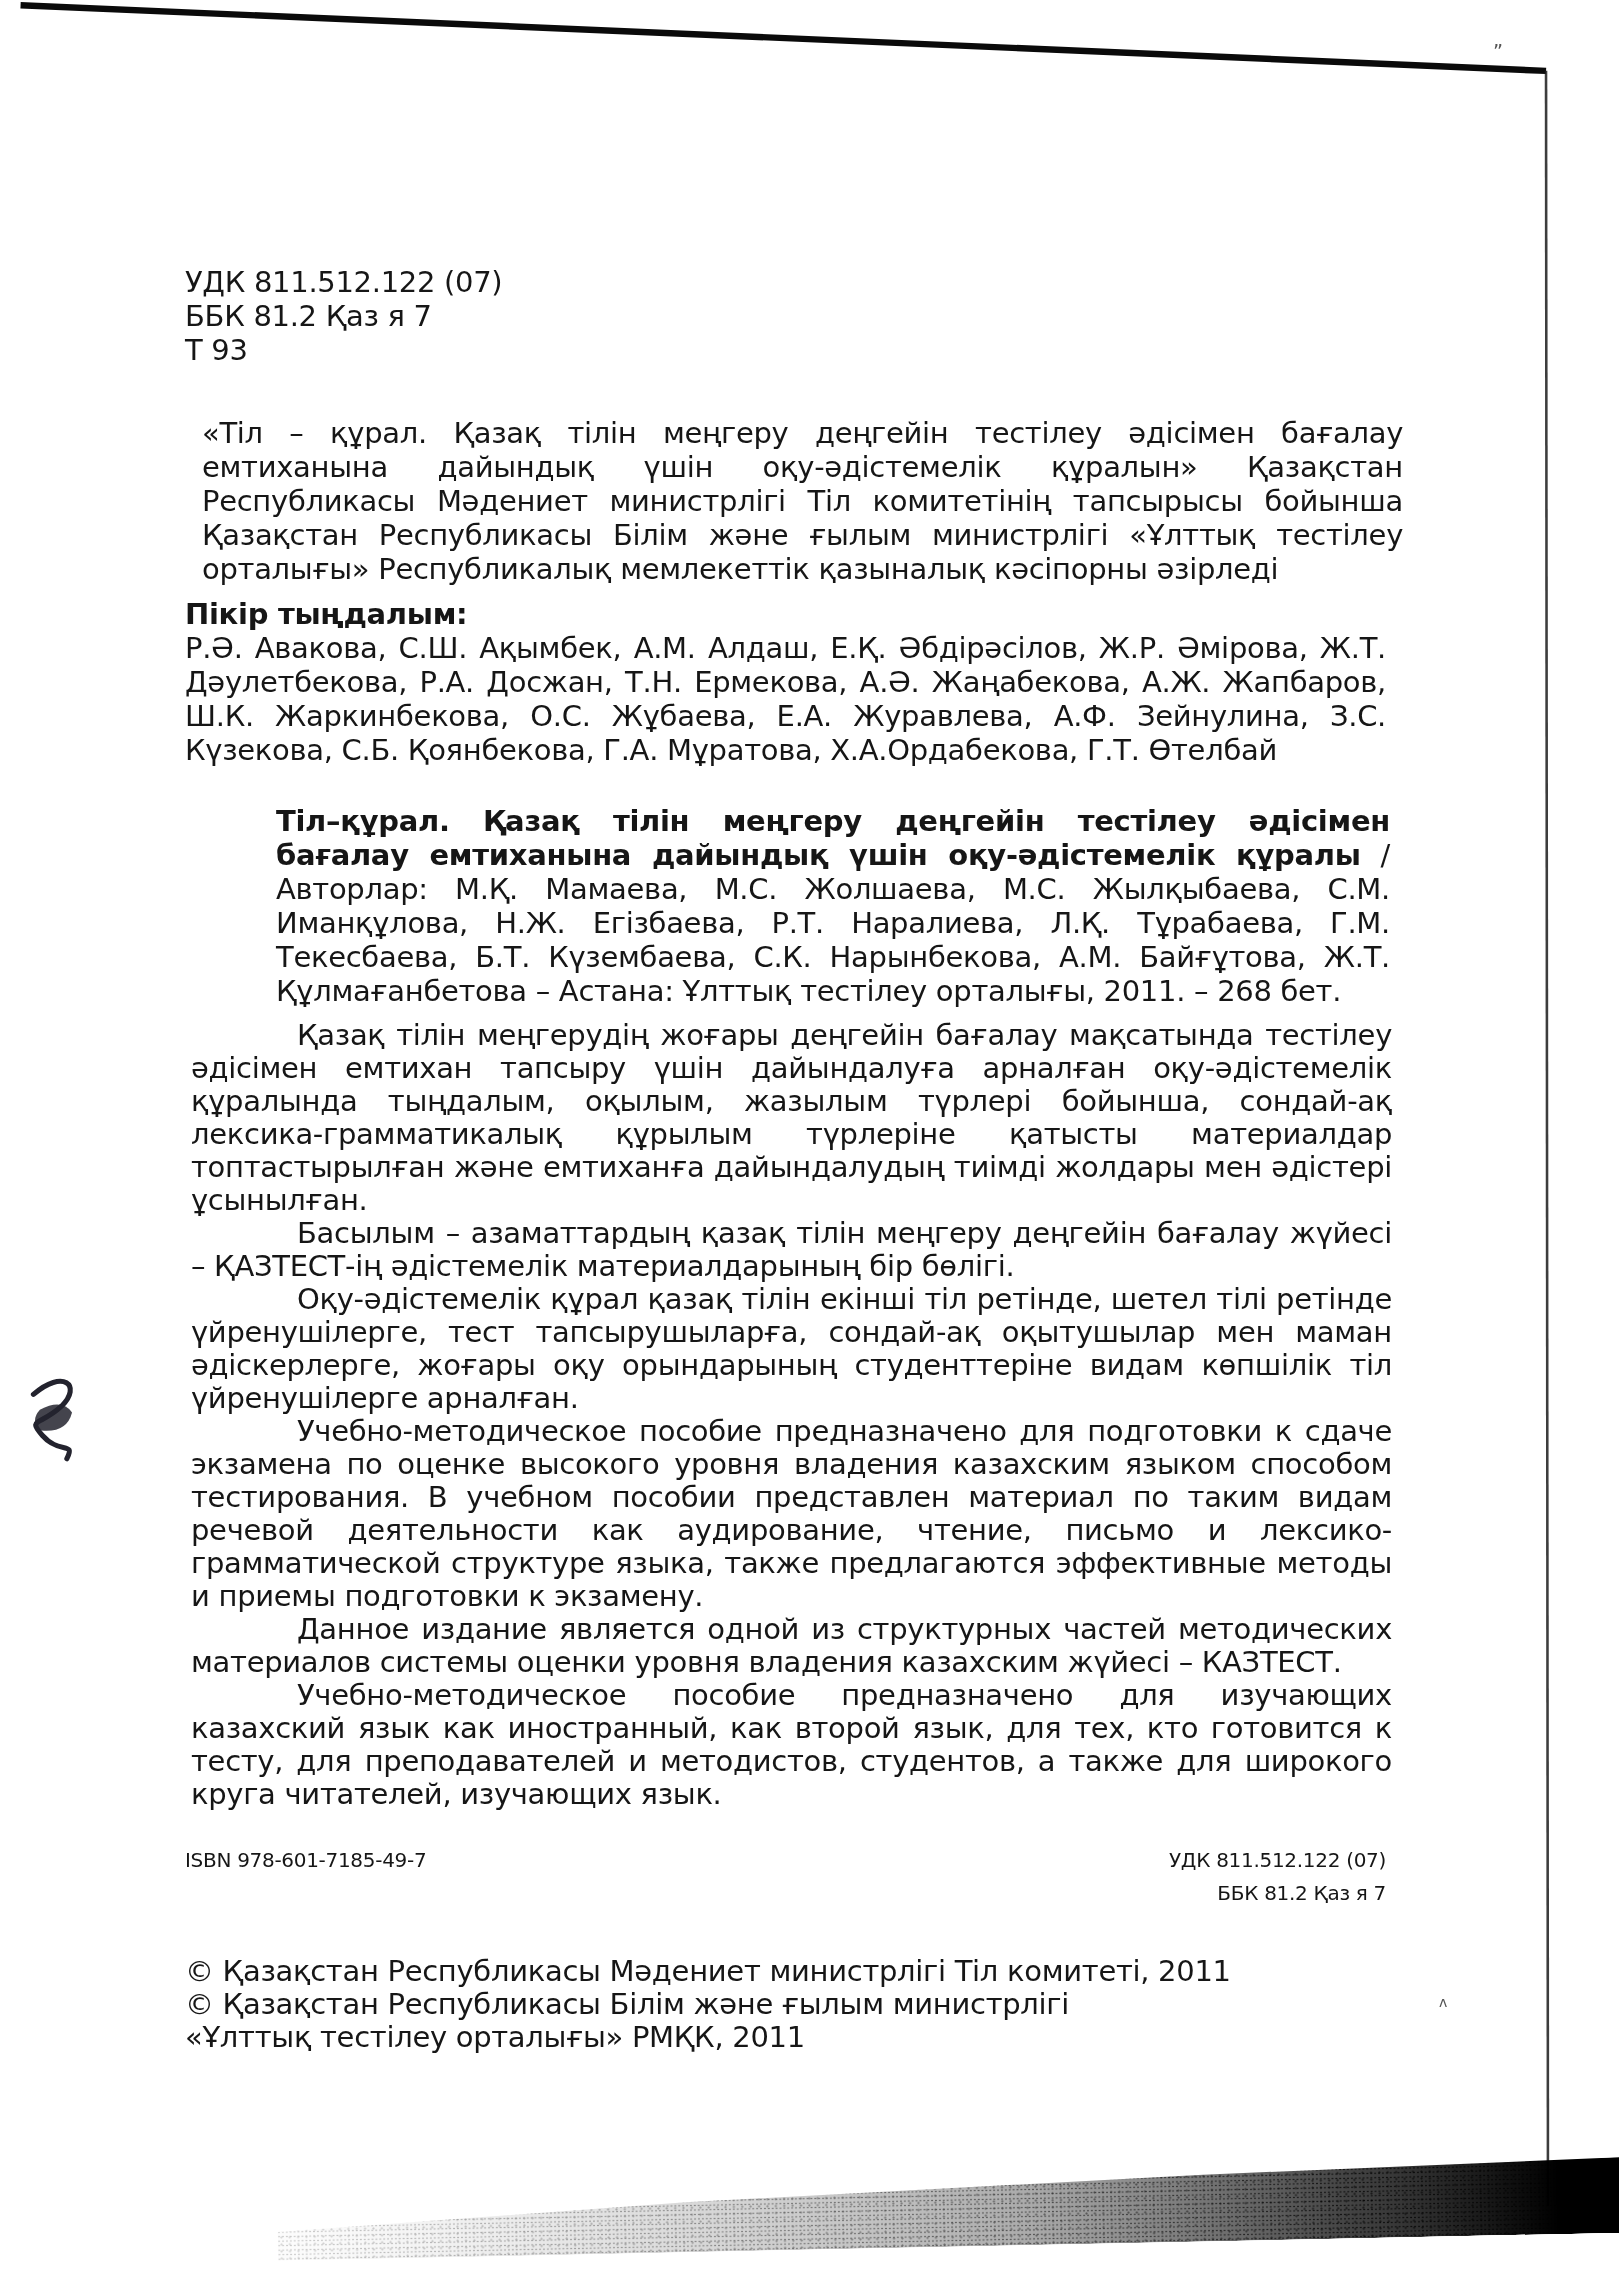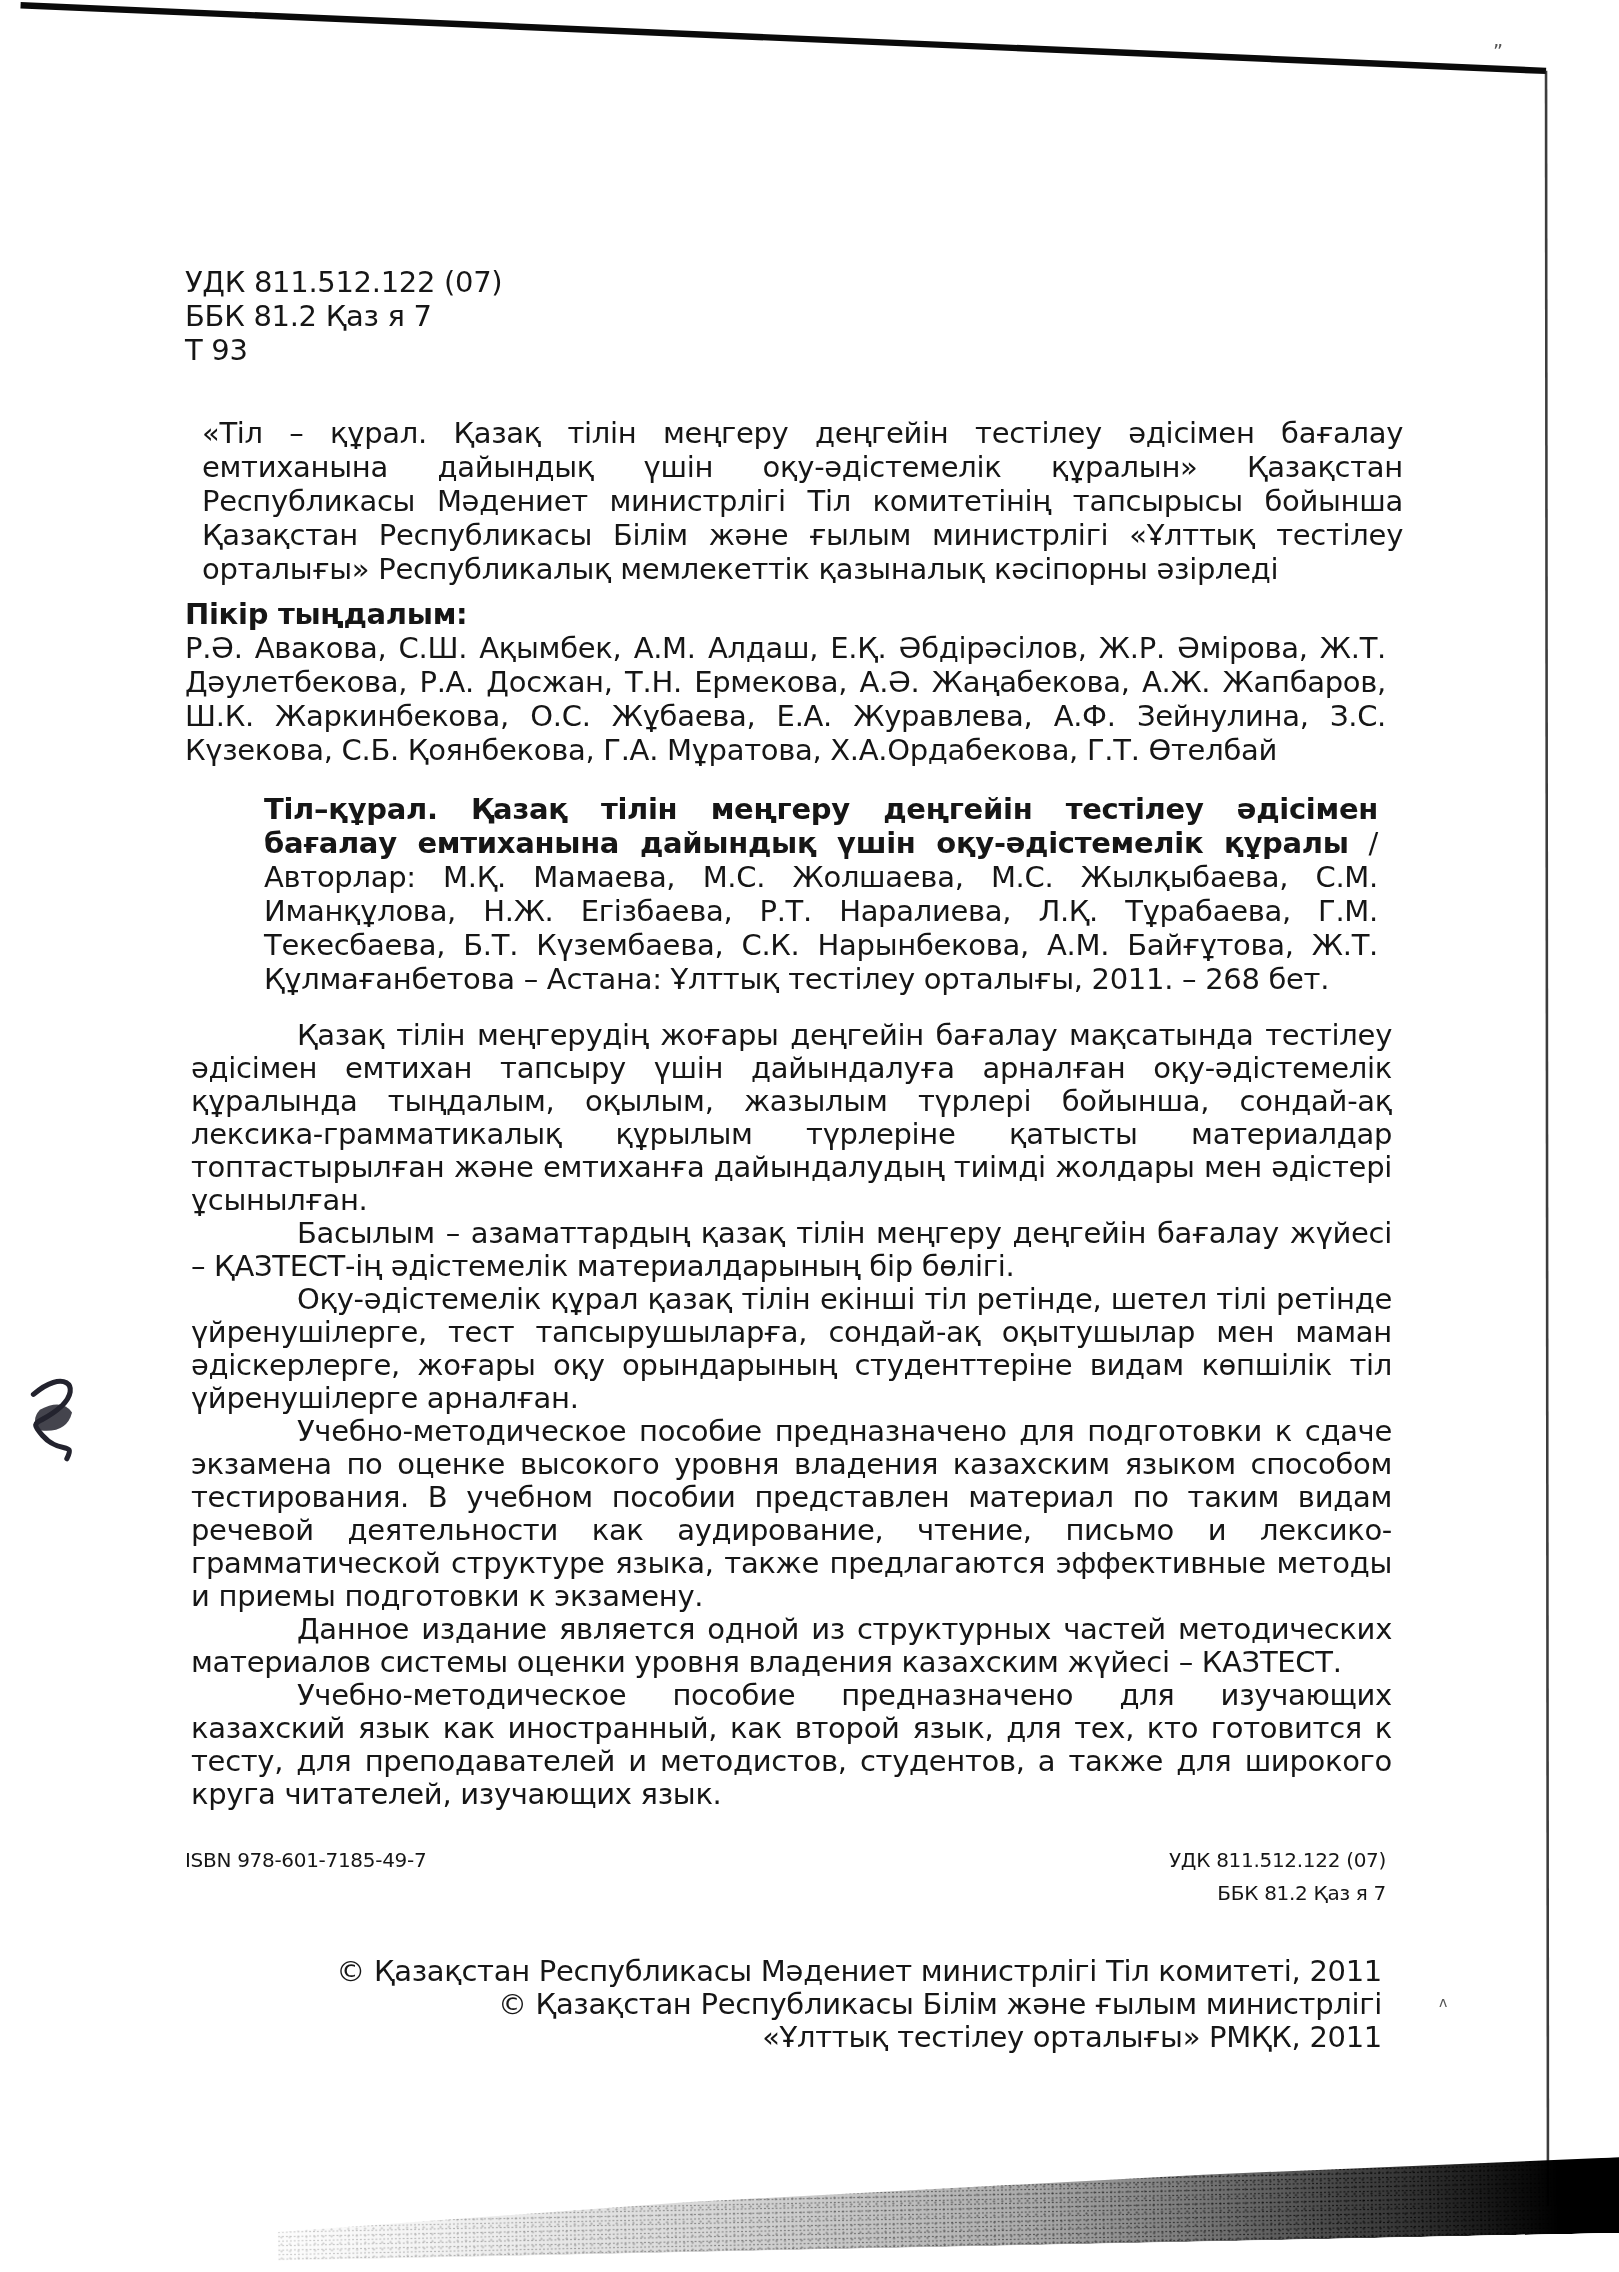--- a/index.html
+++ b/index.html
@@ -11,28 +11,28 @@
     color:#161616;
     font-family:"DejaVu Sans","Liberation Sans",sans-serif;
     letter-spacing:-0.3px;
   }
   .abs{position:absolute;}
   .codes-top{left:185px;top:265px;font-size:29px;line-height:34px;}
   .intro{left:185px;top:399px;width:1201px;font-size:29px;line-height:34px;text-align:justify;margin:17px;}
   .reviewers{left:185px;top:597px;width:1201px;font-size:29px;line-height:34px;}
   .rev-head{font-weight:bold;display:block;}
   .rev-names{margin:0;text-align:justify;}
-  .biblio{left:264px;top:792px;width:1114px;font-size:29px;line-height:34px;text-align:justify;margin:0;}
+  .biblio{left:264px;top:792px;width:1114px;font-size:29px;line-height:34px;text-align:justify;margin:12px;}
   .biblio b{font-weight:bold;}
   .annotation{left:191px;top:1019px;width:1201px;font-size:29px;line-height:33px;}
   .annotation p{margin:0;text-indent:106px;text-align:justify;}
   .isbn-row{left:185px;top:1844px;width:1201px;font-size:20px;line-height:33px;}
   .isbn{position:absolute;left:0;top:0;white-space:nowrap;}
   .codes-bottom{text-align:right;}
-  .copyright{left:185px;top:1955px;width:1197px;font-size:29px;line-height:33px;text-align:right;}
+  .copyright{left:185px;top:1955px;width:1197px;font-size:29px;line-height:33px;}
   .artifacts{position:absolute;left:0;top:0;pointer-events:none;}
   .bottom-band{
     position:absolute;left:277px;top:2185px;width:1363px;height:76px;
     transform:rotate(-1.2deg);transform-origin:left 60%;
     background:
       radial-gradient(circle, rgba(0,0,0,.75) 0.6px, transparent 1.1px),
       radial-gradient(circle, rgba(0,0,0,.6) 0.6px, transparent 1.5px),
       linear-gradient(to right, rgba(0,0,0,.04) 0%, rgba(0,0,0,.22) 22%, rgba(0,0,0,.42) 55%, rgba(0,0,0,.78) 82%, #000 94%);
     background-size:3.9px 4.5px, 8.4px 7px, 100% 100%;
     -webkit-mask-image:linear-gradient(to right, rgba(0,0,0,.25), rgba(0,0,0,.6) 35%, #000 78%);

